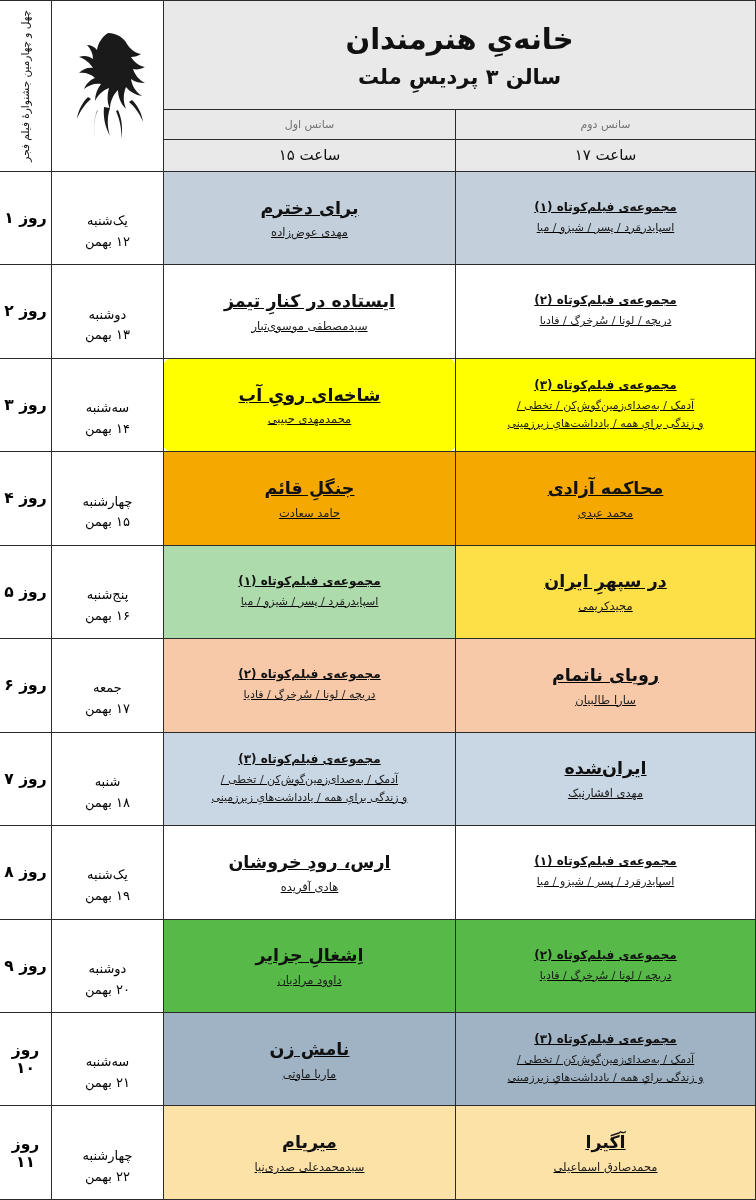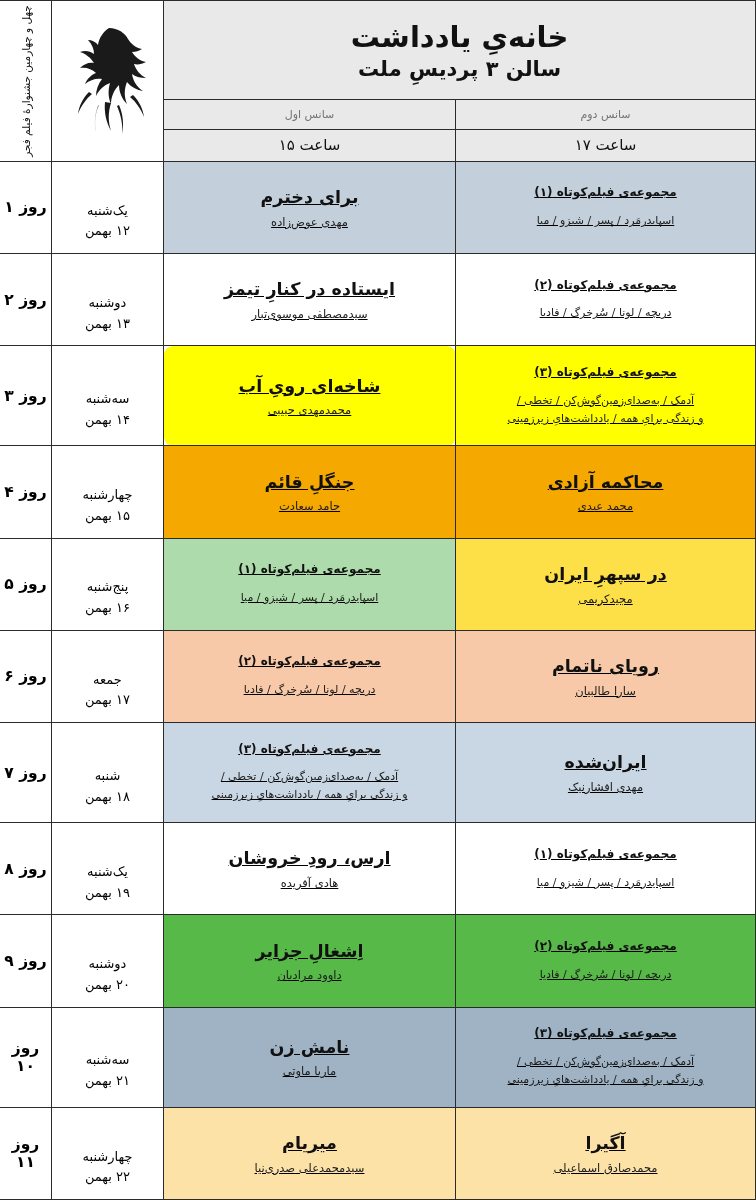--- a/index.html
+++ b/index.html
@@ -71,20 +71,21 @@
   .title-main {
     font-size: 29px;
     font-weight: bold;
     letter-spacing: 0px;
     line-height: 1.35;
     color: #111;
   }
   .title-sub {
     font-size: 21px;
     font-weight: bold;
+    margin-top: 6px;
     color: #111;
   }
 
   .sess-head {
     background: #e9e9e9;
     font-size: 11px;
     color: #737373;
     height: 30px;
   }
   .time-head {
@@ -123,42 +124,42 @@
   }
   .shorts-title {
     font-size: 12px;
     font-weight: bold;
     line-height: 1.4;
     color: #111;
   }
   .shorts-list {
     font-size: 11px;
     line-height: 1.65;
-    margin-top: 11px;
+    margin-top: 3px;
     color: #1a1a1a;
   }
   .shorts-list div { white-space: nowrap; }
   .cell-pad { padding: 6px 6px; text-decoration: underline; }
 </style>
 </head>
 <body>
 
 <div class="sheet">
   <table class="grid">
     <colgroup>
       <col class="c-s2">
       <col class="c-s1">
       <col class="c-date">
       <col class="c-daynum">
     </colgroup>
     <tbody>
 
       <tr>
         <td colspan="2" class="title-cell" rowspan="1">
-          <div class="title-main">خانه‌یِ یادداشت</div>
+          <div class="title-main">خانه‌یِ هنرمندان</div>
           <div class="title-sub">سالن ۳ پردیسِ ملت</div>
         </td>
         <td class="logo-cell" rowspan="3">
           <div class="logo-box">
             <svg width="86" height="118" viewBox="0 0 86 118" aria-hidden="true">
               <g fill="#1a1a1a">
                 <path d="M44 6 C38 10 34 16 33 23 C31 20 27 18 23 18 C27 22 29 27 29 32 C25 29 20 28 15 30 C21 32 26 36 29 41 C24 40 19 42 15 46 C21 45 27 47 31 51 C26 53 22 57 20 62 C25 58 31 56 37 57 C33 62 31 68 31 74 C34 68 39 63 45 61 C43 68 43 75 46 82 C46 75 49 68 54 63 C54 70 57 77 62 82 C59 75 59 67 62 60 C66 65 72 68 78 69 C72 65 68 59 67 52 C71 55 76 56 81 56 C75 53 71 48 69 42 C73 43 77 42 81 40 C75 39 70 35 67 30 C71 30 74 29 77 27 C71 26 66 22 63 17 C60 11 53 6 44 6 Z"></path>
                 <path d="M40 80 C39 90 41 100 46 109 C43 100 43 90 46 81 Z"></path>
                 <path d="M52 84 C56 93 58 103 57 112 C59 102 58 92 54 83 Z"></path>
                 <path d="M33 84 C30 92 29 101 31 110 C29 101 30 91 34 83 Z"></path>

